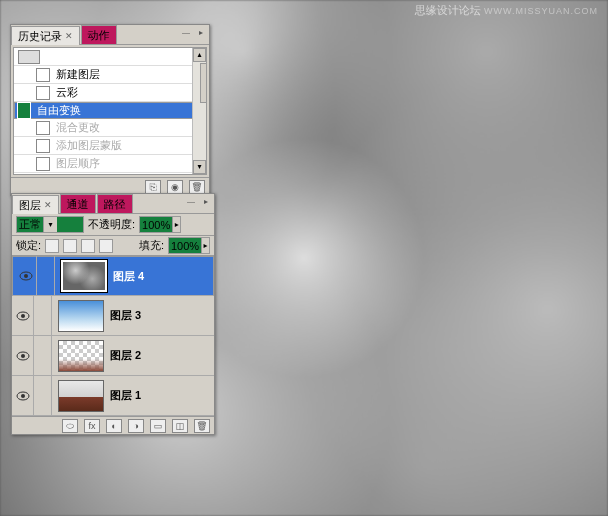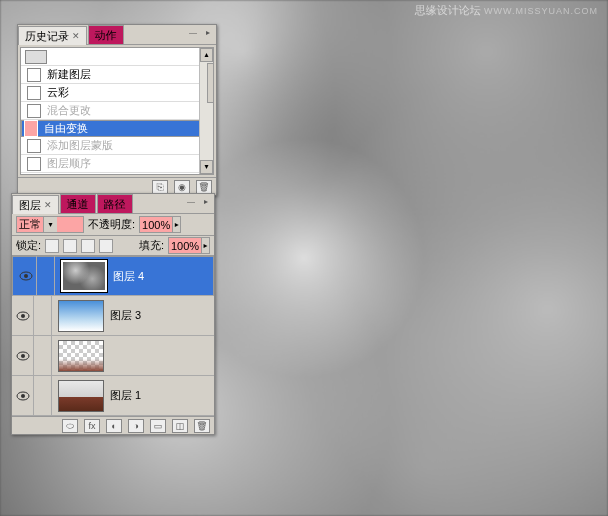--- a/index.html
+++ b/index.html
@@ -14,60 +14,60 @@
 radial-gradient(circle at 15% 55%,#888 0%,transparent 30%),
 radial-gradient(circle at 55% 25%,#777 0%,transparent 35%),
 radial-gradient(circle at 40% 10%,#eee 0%,transparent 25%),
 radial-gradient(circle at 85% 35%,#666 0%,transparent 30%),
 radial-gradient(circle at 25% 40%,#bbb 0%,transparent 28%),
 radial-gradient(circle at 60% 70%,#888 0%,transparent 32%),
 #777;filter:blur(1px);}
 .watermark{position:absolute;top:3px;right:10px;color:rgba(255,255,255,.6);font-size:12px;}
 .watermark .sub{font-size:9px;letter-spacing:1px;opacity:.7;}
 .panel{position:absolute;background:#d4d0c8;border:1px solid #888;box-shadow:1px 1px 3px rgba(0,0,0,.4);}
-.panel-history{left:17px;top:24px;width:200px;}
+.panel-history{left:10px;top:24px;width:200px;}
 .panel-layers{left:11px;top:193px;width:204px;}
 .tabbar{display:flex;align-items:center;background:#d4d0c8;height:20px;border-bottom:1px solid #999;position:relative;}
 .tab{padding:2px 6px;border:1px solid #999;border-bottom:none;background:#be185d;margin-right:1px;cursor:pointer;height:19px;display:flex;align-items:center;gap:3px;}
 .tab.active{background:#e8e6e2;position:relative;top:1px;}
 .tab .x{font-size:9px;color:#666;}
 .winbtns{position:absolute;right:2px;top:2px;display:flex;gap:3px;}
 .winbtn{width:12px;height:10px;font-size:8px;display:flex;align-items:center;justify-content:center;color:#555;cursor:pointer;}
 .hist-body{background:#fff;border:1px solid #999;margin:2px;height:128px;position:relative;overflow:hidden;}
-.hist-row{display:flex;align-items:center;height:18px;border-bottom:1px solid #ddd;padding-left:6px;gap:6px;}
+.hist-row{display:flex;align-items:center;height:18px;border-bottom:1px solid #ddd;padding-left:22px;gap:6px;}
 .hist-row.top{padding-left:4px;background:#fff;}
 .hist-row.sel{background:#3874d6;color:#fff;}
 .hist-row.dim{color:#aaa;}
 .hist-icon{width:14px;height:14px;border:1px solid #888;background:#fff;flex-shrink:0;}
 .hist-icon.sel{border-color:#fff;}
 .scroll{position:absolute;right:0;top:0;bottom:0;width:14px;background:#e4e2dc;border-left:1px solid #bbb;}
 .scroll .up,.scroll .dn{height:14px;background:#d4d0c8;border:1px solid #999;font-size:8px;text-align:center;line-height:12px;}
 .scroll .thumb{position:absolute;left:1px;right:1px;top:15px;height:40px;background:#d4d0c8;border:1px solid #999;}
 .scroll .dn{position:absolute;bottom:0;left:0;right:0;}
 .panel-foot{display:flex;justify-content:flex-end;gap:6px;padding:2px 4px;border-top:1px solid #999;height:18px;align-items:center;}
 .ficon{width:16px;height:14px;border:1px solid #888;background:#eee;cursor:pointer;font-size:9px;text-align:center;line-height:12px;color:#555;}
 .opts{display:flex;align-items:center;padding:2px 4px;gap:4px;border-bottom:1px solid #999;height:22px;}
-.sel{border:1px solid #999;background:#fca5a5;padding:1px 2px;height:17px;display:flex;align-items:center;}
+.sel{border:1px solid #999;background:#15803d;padding:1px 2px;height:17px;display:flex;align-items:center;}
 .sel .arr{width:14px;background:#d4d0c8;border-left:1px solid #999;text-align:center;font-size:8px;margin:-1px -2px -1px 2px;height:15px;line-height:15px;}
 .pct{width:42px;}
 .lock-row{display:flex;align-items:center;padding:2px 4px;gap:4px;border-bottom:1px solid #999;height:20px;}
 .lockicon{width:14px;height:14px;border:1px solid #999;background:#eee;cursor:pointer;}
 .layers-body{background:#d4d0c8;}
 .layer{display:flex;align-items:center;height:40px;border-bottom:1px solid #aaa;}
 .eye{width:22px;height:40px;border-right:1px solid #aaa;display:flex;align-items:center;justify-content:center;cursor:pointer;}
 .eye svg{width:14px;height:10px;}
 .link{width:18px;height:40px;border-right:1px solid #aaa;}
 .thumb{width:46px;height:32px;margin:0 6px;border:1px solid #666;background:#fff;flex-shrink:0;}
 .thumb.sel{border:2px solid #fff;outline:1px solid #000;}
 .thumb.clouds-t{background:radial-gradient(circle at 30% 30%,#ccc,transparent 40%),radial-gradient(circle at 70% 60%,#aaa,transparent 40%),#666;}
 .thumb.sky{background:linear-gradient(#4a90d9 0%,#b8d8f0 60%,#fff 100%);}
 .thumb.checker{background:repeating-conic-gradient(#ccc 0 25%,#fff 0 50%) 0 0/8px 8px;position:relative;}
 .thumb.checker::after{content:"";position:absolute;bottom:0;left:0;right:0;height:40%;background:linear-gradient(transparent,#8b4a3a);}
 .thumb.castle{background:linear-gradient(#e8e8e8 0%,#d0d0d0 55%,#7a3a2a 55%,#5a2a1a 100%);}
-.lname{flex:1;color:#000;}
+.lname{flex:1;color:#000;font-weight:bold;}
 .layer.sel{background:#3874d6;}
 .layer.sel .lname{color:#fff;}
 .layer .lockmark{width:16px;text-align:center;font-size:10px;}
 </style>
 </head>
 <body>
 
 <div class="clouds"></div>
 <div class="watermark">
   <span>思缘设计论坛</span>
@@ -96,27 +96,27 @@
     </div>
     <div id="hist-items">
         <div class="hist-row">
           <div class="hist-icon"></div>
           <span>新建图层</span>
         </div>
         <div class="hist-row">
           <div class="hist-icon"></div>
           <span>云彩</span>
         </div>
-        <div class="hist-row dim">
-          <div class="hist-icon"></div>
-          <span>混合更改</span>
-        </div>
         <div class="hist-row sel">
           <div class="hist-icon sel"></div>
           <span>自由变换</span>
+        </div>
+        <div class="hist-row dim">
+          <div class="hist-icon"></div>
+          <span>混合更改</span>
         </div>
         <div class="hist-row dim">
           <div class="hist-icon"></div>
           <span>添加图层蒙版</span>
         </div>
         <div class="hist-row dim">
           <div class="hist-icon"></div>
           <span>图层顺序</span>
         </div>
       </div>
@@ -200,20 +200,21 @@
       </div>
       <div class="layer">
         <div class="eye">
           <svg viewBox="0 0 14 10">
             <ellipse cx="7" cy="5" rx="6" ry="4" fill="none" stroke="#333" stroke-width="1"></ellipse>
             <circle cx="7" cy="5" r="2" fill="#333"></circle>
           </svg>
         </div>
         <div class="link"></div>
         <div class="thumb checker"></div>
+        <span class="lname" style="">图层 2</span>
       </div>
       <div class="layer">
         <div class="eye">
           <svg viewBox="0 0 14 10">
             <ellipse cx="7" cy="5" rx="6" ry="4" fill="none" stroke="#333" stroke-width="1"></ellipse>
             <circle cx="7" cy="5" r="2" fill="#333"></circle>
           </svg>
         </div>
         <div class="link"></div>
         <div class="thumb castle"></div>

